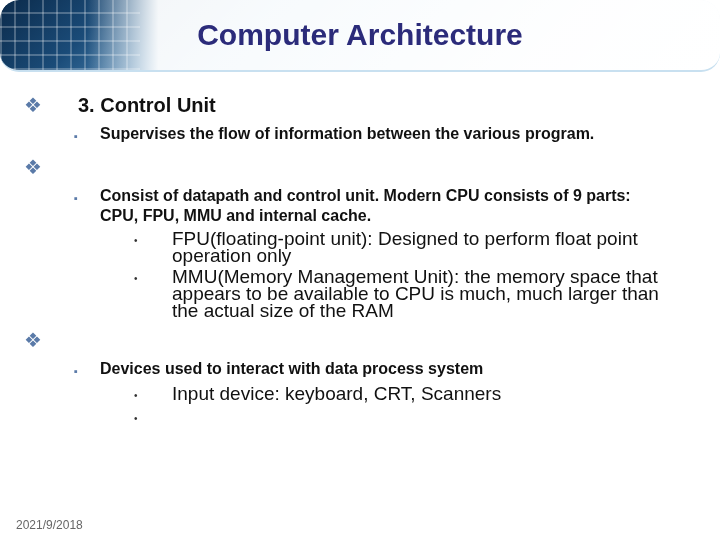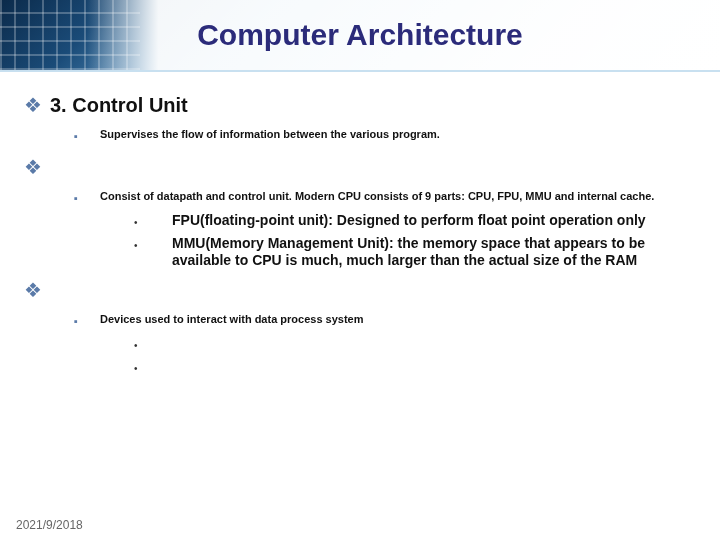--- a/index.html
+++ b/index.html
@@ -1,15 +1,15 @@
 <!DOCTYPE html>
 <html><head>
 <meta charset="utf-8">
 <style>
-  * { margin: 0; padding: 0; box-sizing: border-box; }
+  * { margin: 0; padding: 0; box-sizing: border-box; border-radius: 19px; }
   html, body { width: 720px; height: 540px; overflow: hidden; font-family: Arial, "Helvetica Neue", sans-serif; }
   .slide {
     width: 720px; height: 540px;
     background: #ffffff;
     position: relative;
     display: flex; flex-direction: column;
   }
   .banner {
     height: 72px;
     background:
@@ -39,27 +39,27 @@
     text-align: center;
     width: 100%;
   }
   .content {
     flex: 1;
     padding: 12px 24px 0 24px;
     color: #111;
   }
   .l1 { display: flex; align-items: flex-start; margin-top: 8px; }
   .l1 .bullet { color: #5a7aa8; font-size: 20px; width: 26px; line-height: 26px; }
-  .l1 .text { font-size: 20px; font-weight: bold; line-height: 26px; }
+  .l1 .text { font-size: 20px; font-weight: bold; line-height: 26px; margin-left: 28px; }
   .l2 { display: flex; align-items: flex-start; margin: 6px 0 0 50px; }
   .l2 .bullet { color: #5a7aa8; font-size: 11px; width: 26px; line-height: 20px; padding-top: 2px; }
-  .l2 .text { font-size: 11px; font-weight: bold; line-height: 20px; max-width: 560px; }
+  .l2 .text { font-size: 16px; font-weight: bold; line-height: 20px; max-width: 560px; }
   .l3 { display: flex; align-items: flex-start; margin: 4px 0 0 110px; }
   .l3 .bullet { color: #333; font-size: 10px; width: 30px; line-height: 17px; padding-top: 2px; }
-  .l3 .text { font-size: 14px; font-weight: bold; line-height: 17px; max-width: 520px; padding-left: 8px; }
+  .l3 .text { font-size: 19px; font-weight: normal; line-height: 17px; max-width: 520px; padding-left: 8px; }
   .footer {
     position: absolute; bottom: 8px; left: 0; right: 0;
     display: flex; justify-content: flex-start;
     padding: 0 16px;
     font-size: 12px; color: #666;
   }
 </style>
 </head>
 <body>
 
@@ -97,20 +97,21 @@
 
     <div class="l1">
       <span class="bullet">❖</span>
     </div>
     <div class="l2">
       <span class="bullet">▪</span>
       <span class="text">Devices used to interact with data process system</span>
     </div>
     <div class="l3">
       <span class="bullet">•</span>
+      <span class="text">Input device: keyboard, CRT, Scanners</span>
     </div>
     <div class="l3">
       <span class="bullet">•</span>
     </div>
 
   </div>
 
   <div class="footer">
     <span>2021/9/20</span>
     <span>18</span>

